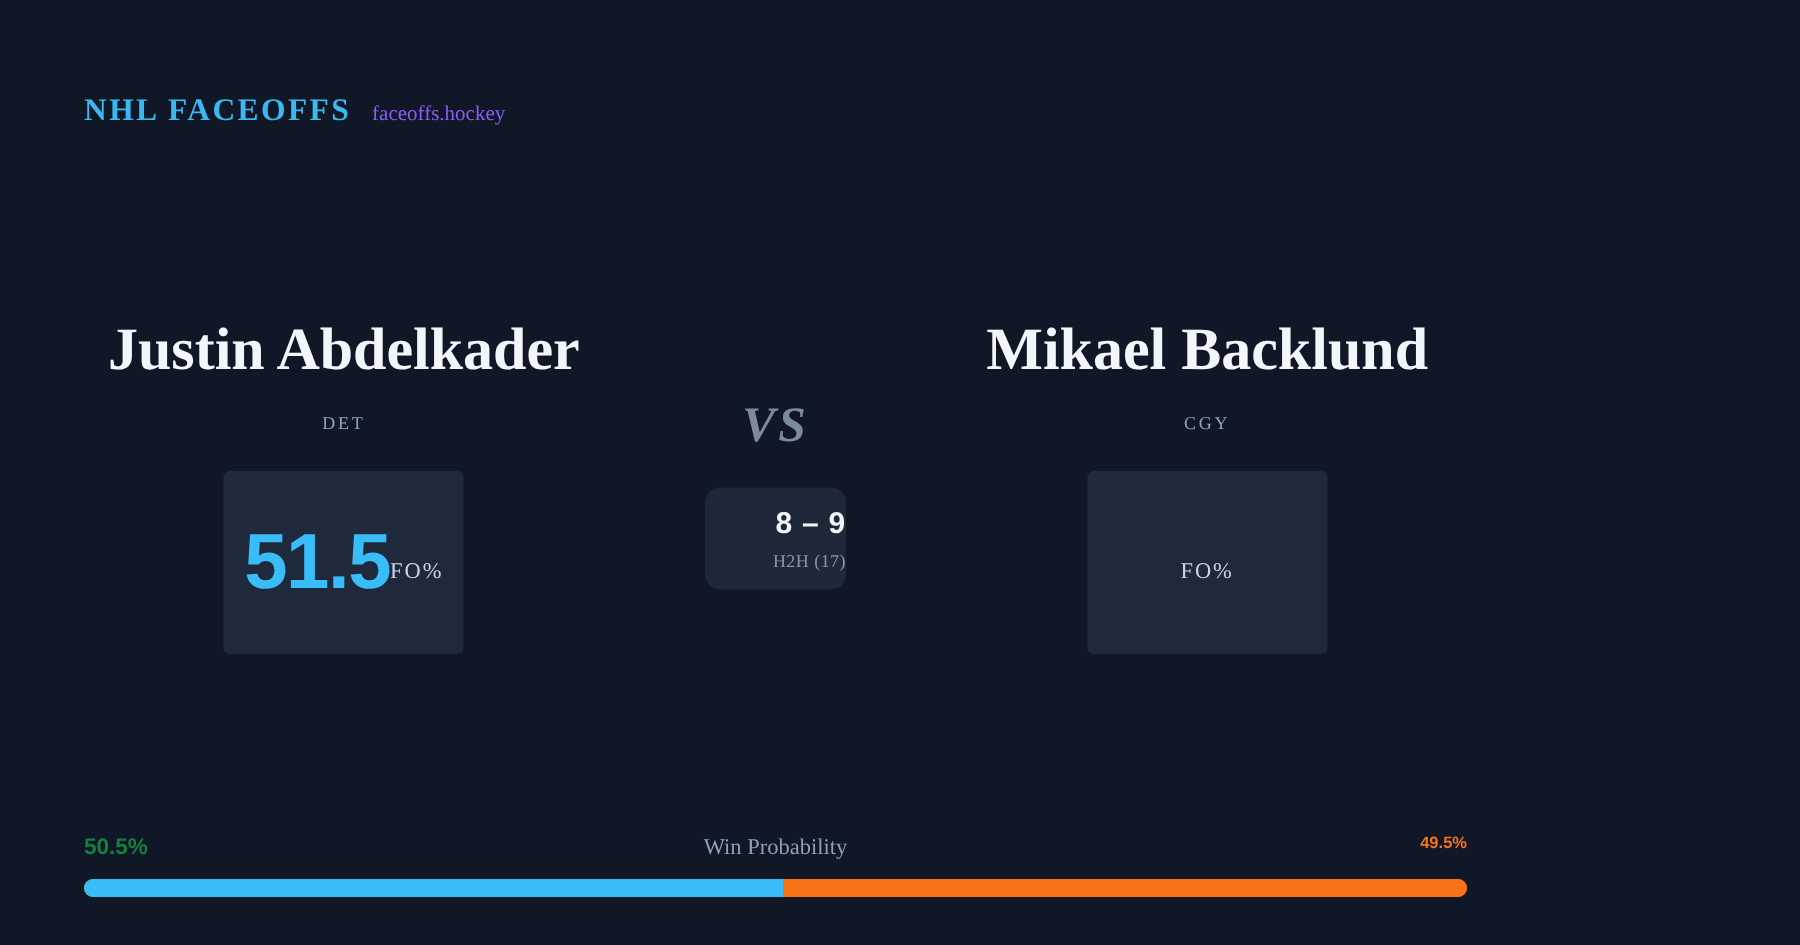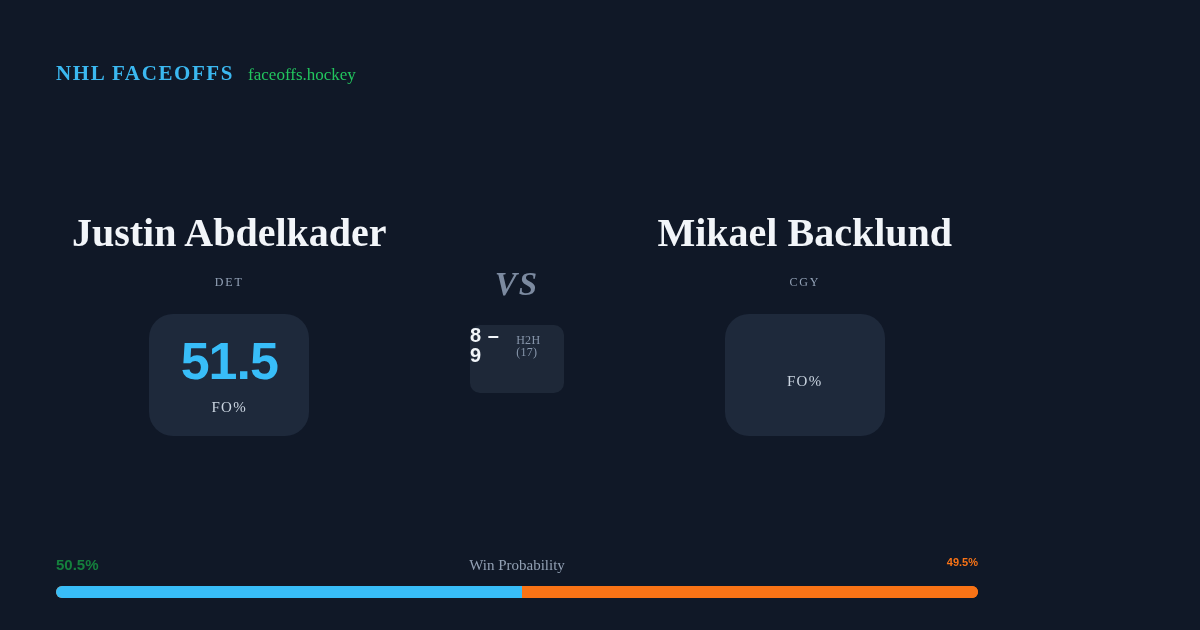--- a/index.html
+++ b/index.html
@@ -34,22 +34,22 @@
   .brand {
     font-family: "Liberation Serif", serif;
     font-weight: bold;
     font-size: 21px;
     letter-spacing: 1.6px;
     color: #3bb8f0;
     line-height: 1;
   }
   .brand-domain {
     font-family: "Liberation Serif", serif;
-    font-size: 17px;
-    color: #22c55e;
+    font-size: 14px;
+    color: #8b5cf6;
     line-height: 1;
   }
 
   
   .matchup {
     position: absolute;
     left: 0;
     right: 0;
     top: 195px;
     display: flex;
@@ -76,23 +76,23 @@
     letter-spacing: 1.8px;
     color: #94a3b8;
     margin-top: 23px;
     line-height: 1;
   }
   .stat-card {
     margin-top: 26px;
     width: 160px;
     height: 122px;
     background: #1e293b;
-    border-radius: 24px;
-    display: flex;
-    flex-direction: column;
+    border-radius: 4px;
+    display: flex;
+    flex-direction: row;
     align-items: center;
     justify-content: center;
   }
   .stat-value {
     font-family: "Liberation Sans", sans-serif;
     font-weight: bold;
     font-size: 52px;
     color: #38bdf8;
     line-height: 1;
     letter-spacing: -1px;
@@ -123,22 +123,22 @@
     line-height: 1;
     font-style: italic;
   }
   .h2h-box {
     margin-top: 24px;
     width: 94px;
     height: 68px;
     background: #1e2838;
     border-radius: 10px;
     display: flex;
-    flex-direction: row;
-    align-items: flex-start;
+    flex-direction: column;
+    align-items: flex-end;
     justify-content: center;
   }
   .h2h-score {
     font-family: "Liberation Sans", sans-serif;
     font-weight: bold;
     font-size: 20px;
     color: #f1f5f9;
     line-height: 1;
     letter-spacing: 0.5px;
   }

